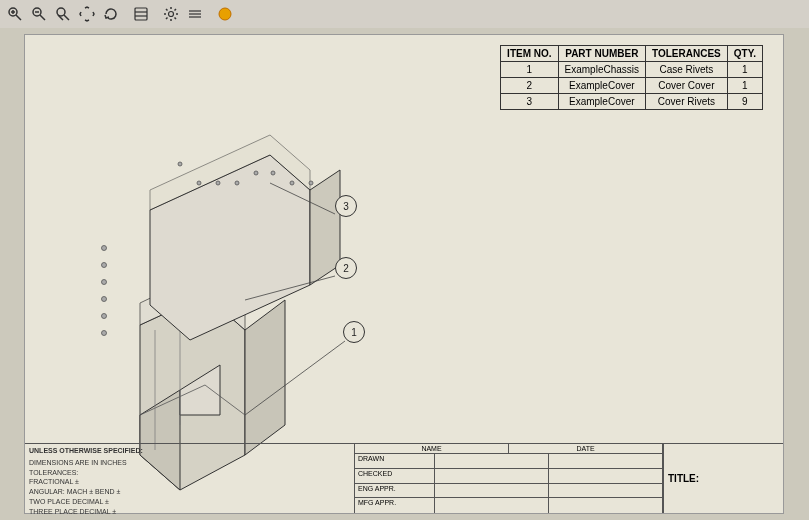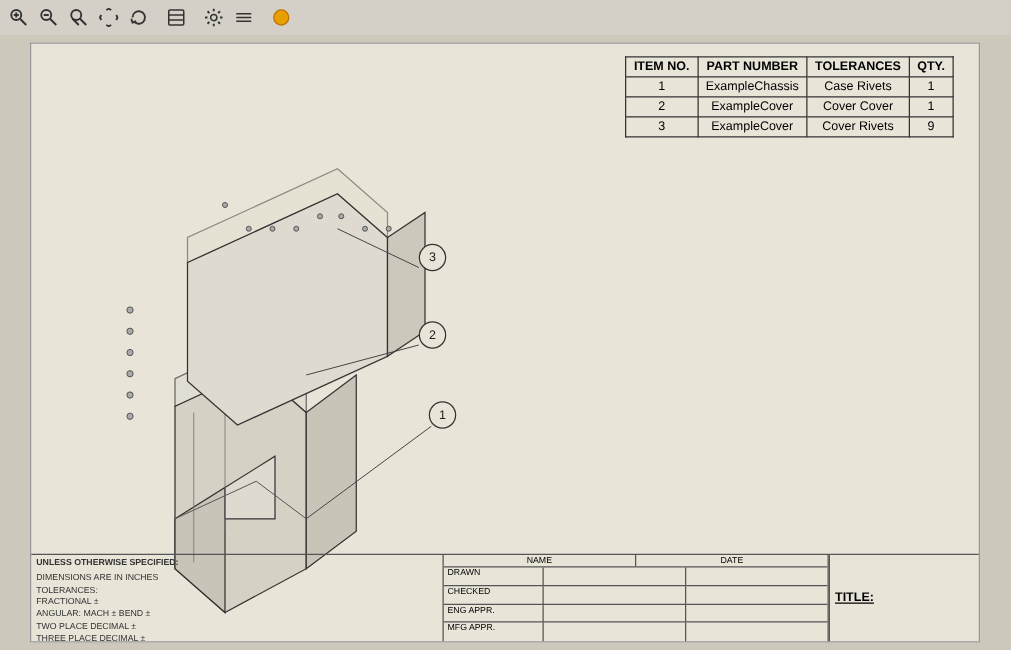--- a/index.html
+++ b/index.html
@@ -110,21 +110,20 @@
       margin-bottom: 2px;
     }
     #title-right {
       width: 120px;
       border-left: 1px solid #555;
       display: flex;
       align-items: center;
       padding: 4px;
       font-size: 10px;
       font-weight: bold;
-      text-decoration: underline;
     }
     .name-date-header {
       display: flex;
       border-bottom: 1px solid #555;
     }
     .name-date-header .nh {
       flex: 1;
       text-align: center;
       border-right: 1px solid #555;
       padding: 1px;

